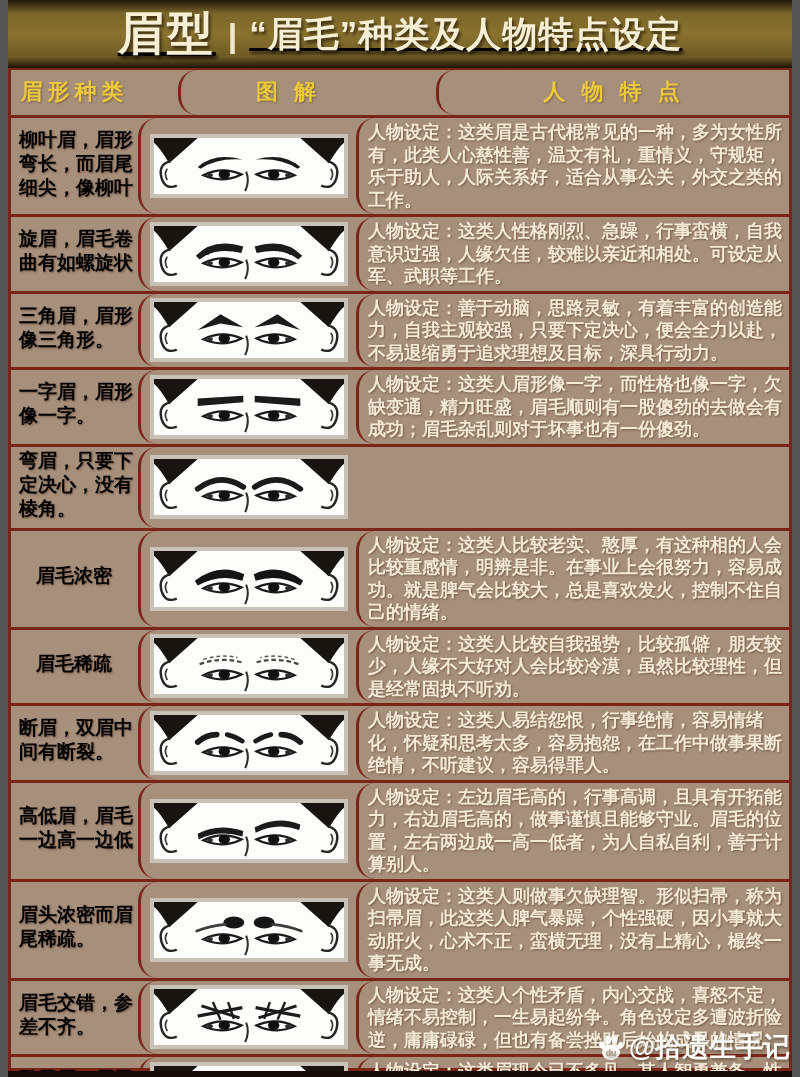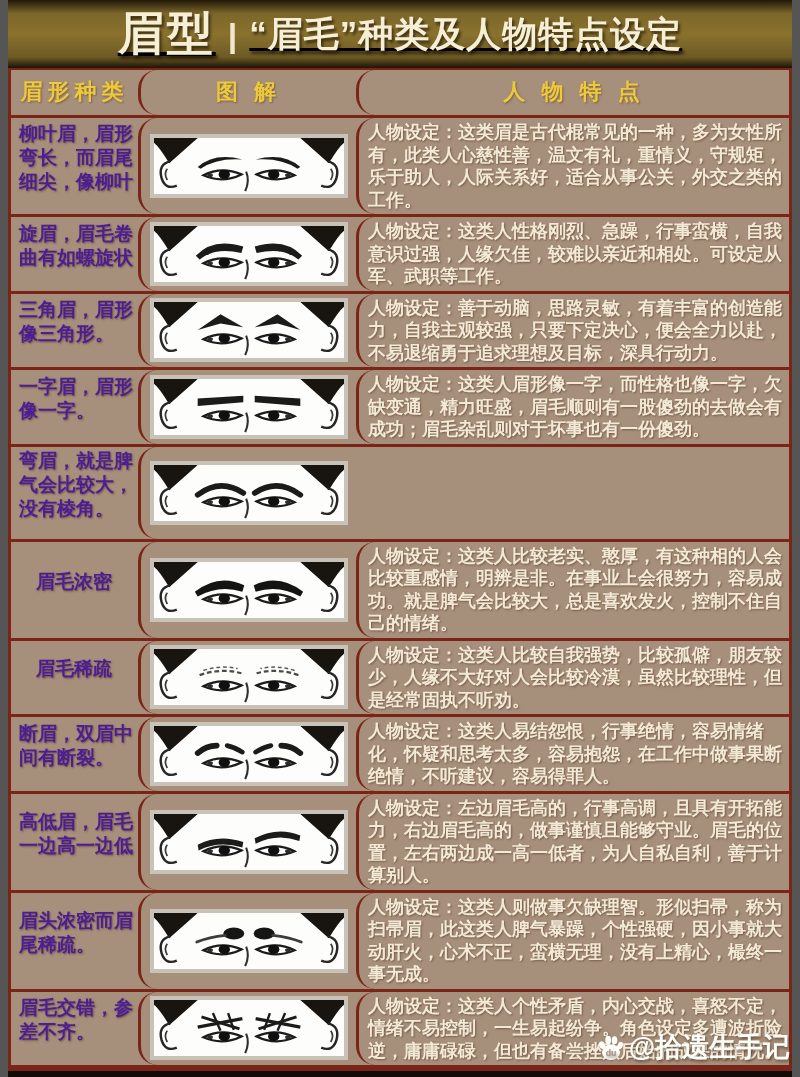--- a/index.html
+++ b/index.html
@@ -20,32 +20,32 @@
   .t-primary{font-size:46px;font-weight:bold;letter-spacing:3px;text-shadow:2px 3px 3px rgba(25,15,5,.65);}
   .t-sep{font-size:34px;font-weight:bold;color:#f1e9cd;margin-top:2px;}
   .t-secondary{font-size:35px;font-weight:bold;letter-spacing:1px;text-shadow:2px 3px 3px rgba(25,15,5,.65);}
   
   .table{
     position:absolute;top:68px;left:0;right:0;bottom:6px;
     border:3px solid #7b2418;border-top-width:2px;
     display:flex;flex-direction:column;
   }
   .thead,.tr{display:grid;grid-template-columns:127px 218px 1fr;}
-  .thead{border-bottom:3px solid #7b2418;}
+  .thead{border-bottom:3px solid #7b2418;gap:40px;}
   .th{
     color:#ecca3a;font-size:22px;font-weight:bold;text-align:center;
     padding:7px 0 8px 0;letter-spacing:5px;text-shadow:1px 1px 2px rgba(70,35,20,.45);
   }
   .th + .th, .td + .td{border-left:3px solid #7b2418;border-radius:19px;}
   .tr{border-bottom:3px solid #7b2418;flex:1 1 auto;min-height:66px;}
   .tr:last-child{border-bottom:none;}
   .td{display:flex;align-items:center;min-height:0;}
   .col-type{
-    color:#4c1d95;font-size:19px;line-height:24px;font-weight:bold;
-    padding:2px 3px 18px 8px;text-shadow:1px 1px 2px rgba(70,35,20,.5);
+    color:#000000;font-size:19px;line-height:24px;font-weight:bold;
+    padding:2px 3px 7px 8px;text-shadow:1px 1px 2px rgba(70,35,20,.5);
   }
   .col-type.center{justify-content:center;padding-left:2px;text-align:center;}
   .col-diagram{justify-content:center;}
   .illus{
     width:190px;height:56px;display:block;background:#fdfdfb;
     box-shadow:0 0 0 4px #c9c2b8;
   }
   .col-traits{
     color:#f2ead6;font-size:18px;line-height:22.5px;font-weight:bold;
     padding:3px 4px 3px 9px;text-shadow:1px 1px 2px rgba(70,35,20,.5);
@@ -222,21 +222,21 @@
                 <path d="M46 21 L94 18 L94 25 L46 29 Z" fill="#1b1b1b"></path>
               </g>
               <g transform="translate(200,0) scale(-1,1)">
                 <path d="M46 21 L94 18 L94 25 L46 29 Z" fill="#1b1b1b"></path>
               </g>
             </svg>
           </div>
           <div class="td col-traits">人物设定：这类人眉形像一字，而性格也像一字，欠缺变通，精力旺盛，眉毛顺则有一股傻劲的去做会有成功；眉毛杂乱则对于坏事也有一份傻劲。</div>
         </div>
         <div class="tr">
-          <div class="td col-type">弯眉，就是脾气会比较大，没有棱角。</div>
+          <div class="td col-type">弯眉，只要下定决心，没有棱角。</div>
           <div class="td col-diagram">
             <svg class="illus" viewBox="0 0 200 60" preserveAspectRatio="none">
               <rect width="200" height="60" fill="#fdfdfb"></rect>
               <path d="M0 0 L46 0 L16 27 Q6 10 0 5 Z" fill="#181410"></path>
               <g transform="translate(200,0) scale(-1,1)">
                 <path d="M0 0 L46 0 L16 27 Q6 10 0 5 Z" fill="#181410"></path>
               </g>
               <path d="M17 25 Q4 28 8 43 Q12 56 24 51" fill="none" stroke="#262626" stroke-width="2.6"></path>
               <path d="M14 33 Q10 38 14 45" fill="none" stroke="#3a3a3a" stroke-width="1.8"></path>
               <g transform="translate(200,0) scale(-1,1)">

